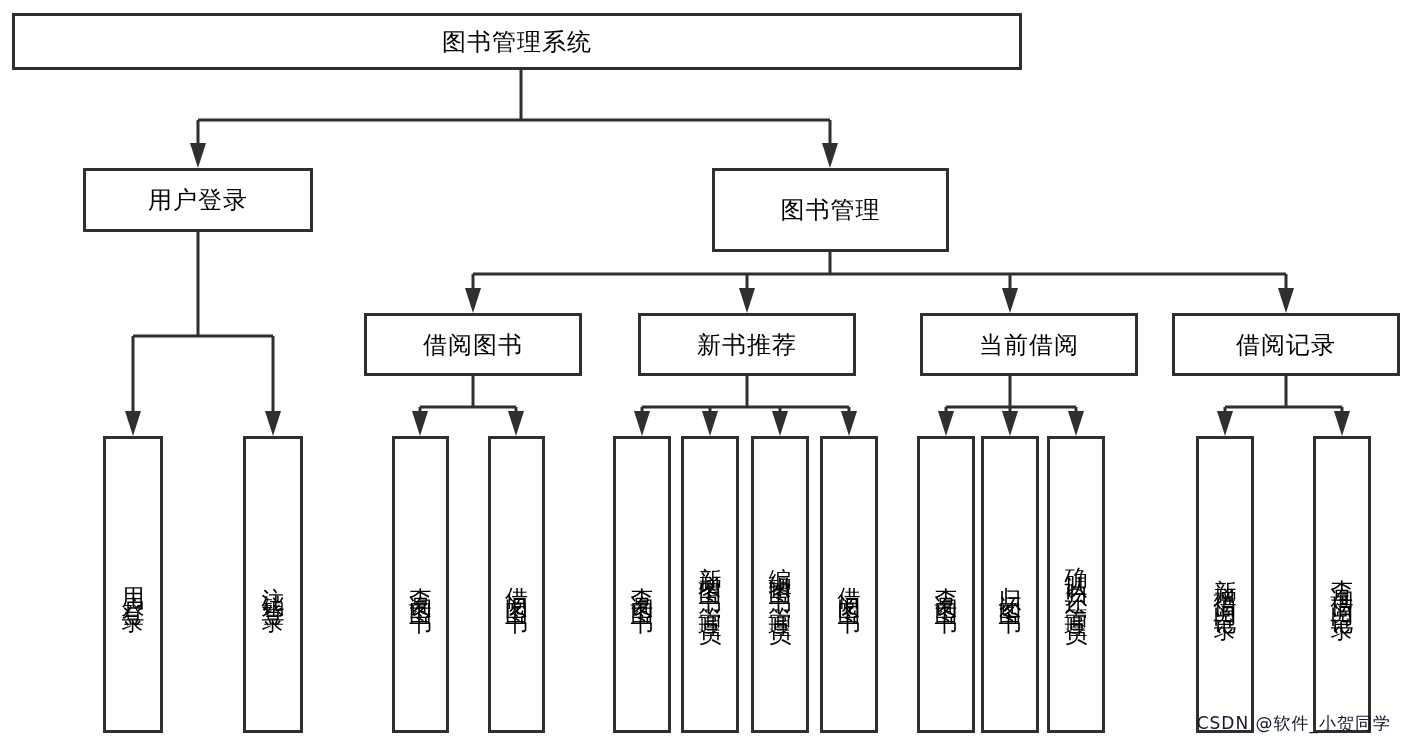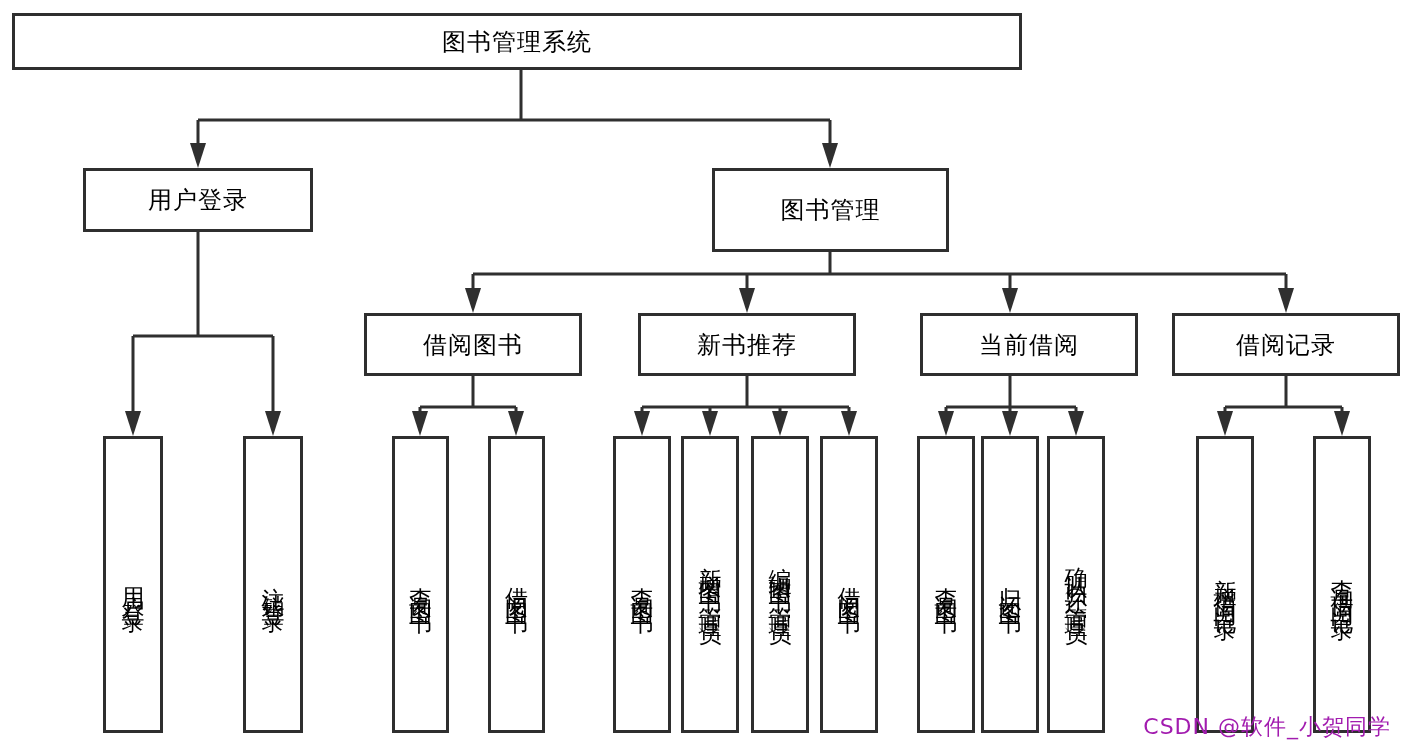--- a/index.html
+++ b/index.html
@@ -35,22 +35,22 @@
   .vbox .lbl {
     writing-mode: vertical-rl;
     font-size: 23px;
     letter-spacing: 8px;
     line-height: 1.0;
   }
   .watermark {
     position: absolute;
     top: 712px;
     right: 14px;
-    font-size: 22px;
-    color: #a21caf;
+    font-size: 17px;
+    color: #0f172a;
     letter-spacing: 1px;
     white-space: nowrap;
     z-index: 5;
   }
 </style>
 </head>
 <body>
 
 <div class="stage">
 

